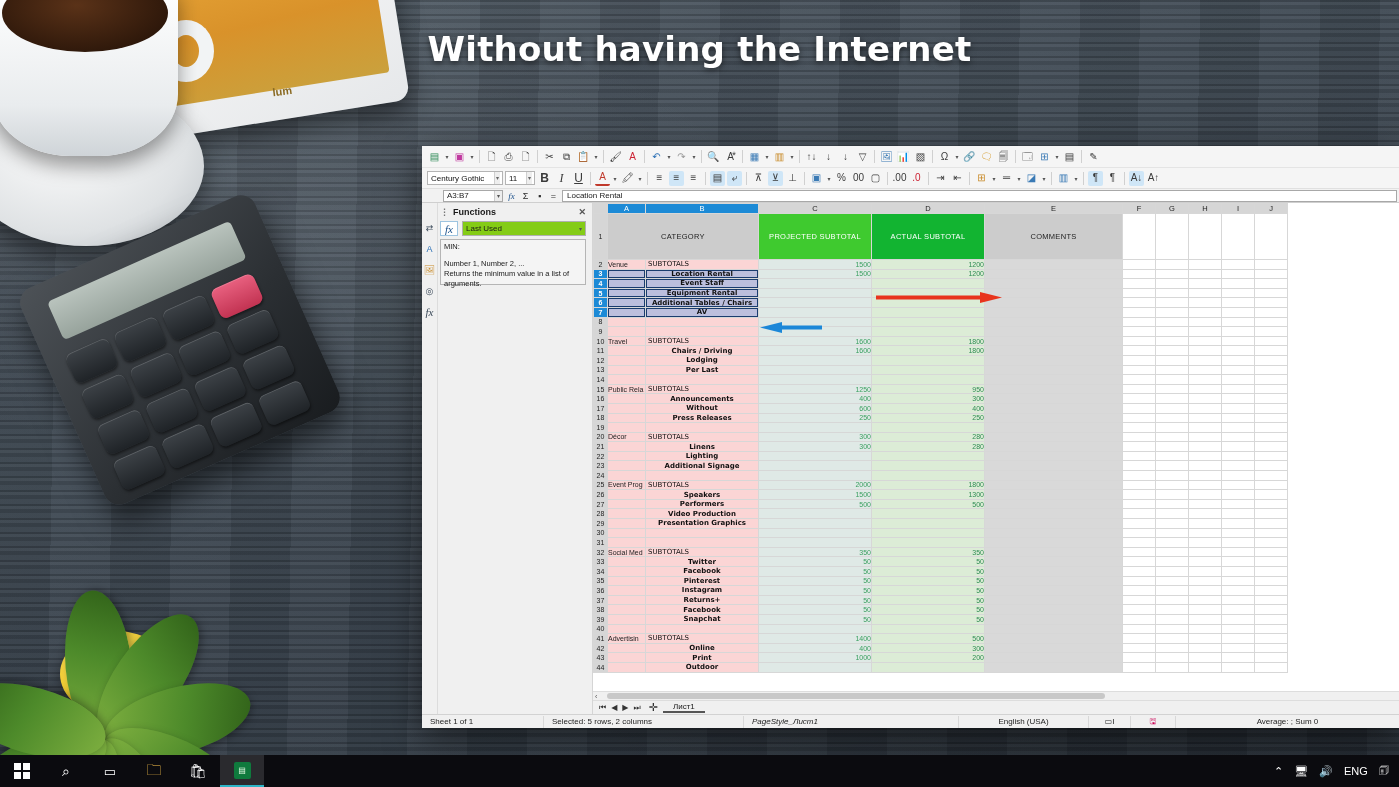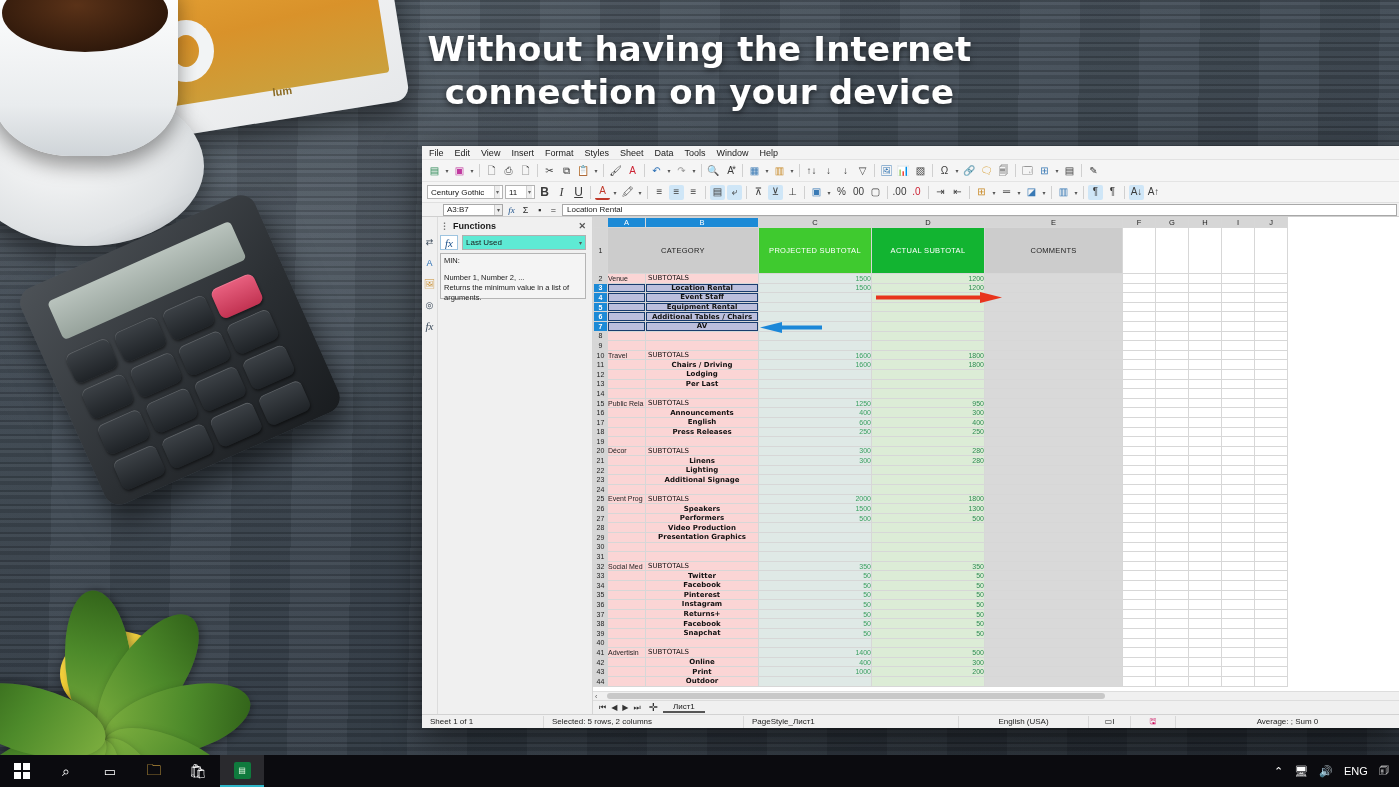--- a/index.html
+++ b/index.html
@@ -88,21 +88,21 @@
   
   .workarea{ flex:1; display:flex; min-height:0; background:#f0f0f0;}
   .sidebar-rail{ width:16px; background:#f0f0f0; border-right:1px solid #dcdcdc; display:flex; flex-direction:column; align-items:center; padding-top:18px; gap:8px;}
   .rail-ico{ width:13px; height:13px; display:flex; align-items:center; justify-content:center; font-size:9px; color:#3b4a5a;}
   .fnpanel{ width:155px; background:#f0f0f0; border-right:1px solid #d5d5d5; display:flex; flex-direction:column; padding:2px 3px 3px 0;}
   .fn-head{ display:flex; align-items:center; height:13px; font-size:9px; font-weight:bold; gap:4px; padding-left:2px;}
   .fn-head .dots{ color:#777; font-size:9px;} .fn-head .x{ margin-left:auto; color:#555; font-size:9px; padding-right:3px;}
   .fn-row{ display:flex; align-items:center; gap:4px; margin:3px 0 3px 2px;}
   .fn-fx{ width:18px; height:15px; border:1px solid #9ec4e0; background:#fff; display:flex; align-items:center; justify-content:center;
      font-style:italic; font-family:"Liberation Serif",serif; color:#1a4f8a; font-size:11px;}
-  .fn-sel{ flex:1; height:15px; border:1px solid #b0b0b0; background:#5eead4; display:flex; align-items:center; padding-left:3px; font-size:8px; margin-right:3px;justify-content:flex-end;}
+  .fn-sel{ flex:1; height:15px; border:1px solid #b0b0b0; background:#84cc16; display:flex; align-items:center; padding-left:3px; font-size:8px; margin-right:3px;justify-content:flex-end;}
   .fn-sel .cv{ margin-left:auto; width:9px; text-align:center; font-size:6px; color:#555;}
   .fn-list{ flex:1; border:1px solid #b5b5b5; background:#fff; margin:0 3px 3px 2px; overflow:hidden; min-height:0;}
   .fn-item{ font-size:8px; padding:0 3px; line-height:9.5px;}
   .fn-item.sel{ background:#1473c6; color:#fff;}
   .fn-desc{ height:46px; border:1px solid #b5b5b5; background:#f4f4f4; margin:0 3px 0 2px; padding:2px 3px; font-size:7.5px; line-height:10px;}
   
   .gridwrap{ flex:1; display:flex; flex-direction:column; min-width:0; background:#fff;}
   .gridscroll{ flex:1; overflow:hidden; position:relative;}
   table.sheet{ border-collapse:collapse; table-layout:fixed; font-size:7.5px;}
   table.sheet td, table.sheet th{ border:1px solid #d7d7d7; padding:0; height:9.6px; overflow:hidden; white-space:nowrap;}
@@ -122,21 +122,21 @@
   td.venue{ background:#fbd5d5; text-align:left; padding-left:2px; font-size:7px; color:#222;}
   tr.selrow td.lav{ box-shadow: inset 0 0 0 1px #1a3c6e;}
   .hscroll{ height:9px; background:#f0f0f0; border-top:1px solid #ddd; display:flex; align-items:center; padding:0 2px;}
   .hscroll .bar{ height:6px; background:#c8c8c8; border-radius:3px; flex:0 0 62%; margin-left:10px;}
   .sheettabs{ height:14px; background:#f0f0f0; display:flex; align-items:center; gap:5px; padding:0 6px; border-top:1px solid #ddd;}
   .sheettabs .nav{ font-size:8px; color:#333;}
   .sheettabs .plus{ font-size:11px; color:#333; margin-left:3px;}
   .sheettabs .tab{ font-size:8px; border-bottom:2px solid #555; padding:0 10px;}
   .statusbar{ height:14px; background:#f0f0f0; border-top:1px solid #d2d2d2; display:flex; align-items:center; font-size:8px; color:#222;}
   .statusbar div{ padding:0 8px; border-right:1px solid #d8d8d8; height:12px; display:flex; align-items:center;}
-  .statusbar .s1{ width:122px;} .statusbar .s2{ flex:0 0 200px;} .statusbar .s3{ flex:0 0 215px;}
+  .statusbar .s1{ width:122px;} .statusbar .s2{ flex:0 0 200px;} .statusbar .s3{ flex:0 0 215px;font-style:italic;}
   .statusbar .s4{ flex:0 0 130px; justify-content:center;} .statusbar .s5{ flex:0 0 42px; justify-content:center;}
   .statusbar .s6{ flex:0 0 45px; justify-content:center;} .statusbar .s7{ flex:1; justify-content:center; border-right:none;}
   
   .arrow-red{ position:absolute; left:876px; top:292px; width:126px; height:11px; z-index:20;}
   .arrow-blue{ position:absolute; left:760px; top:322px; width:62px; height:11px; z-index:20;}
   
   .taskbar{ position:absolute; left:0; bottom:0; width:1399px; height:32px; background:#0b0b0f; display:flex; align-items:center; z-index:40;}
   .tb-item{ width:44px; height:32px; display:flex; align-items:center; justify-content:center; color:#fff;}
   .tb-item.active{ background:#2a2a2e; border-bottom:2px solid #2cb5c7;}
   .tray{ margin-left:auto; display:flex; align-items:center; gap:11px; padding-right:10px; color:#fff; font-size:11px;}
@@ -185,39 +185,25 @@
   <div class="leaf" style="transform:rotate(-15deg)"></div>
   <div class="leaf" style="transform:rotate(25deg)"></div>
   <div class="leaf" style="transform:rotate(65deg)"></div>
   <div class="leaf" style="transform:rotate(110deg)"></div>
   <div class="leaf" style="transform:rotate(155deg)"></div>
   <div class="leaf" style="transform:rotate(195deg)"></div>
 </div>
 
 <div class="headline">
   <div>Without having the Internet</div>
-  <div>connection on your device</div>
 </div>
 
 <div class="app">
 
 
-  <div class="menubar">
-    <span>File</span>
-    <span>Edit</span>
-    <span>View</span>
-    <span>Insert</span>
-    <span>Format</span>
-    <span>Styles</span>
-    <span>Sheet</span>
-    <span>Data</span>
-    <span>Tools</span>
-    <span>Window</span>
-    <span>Help</span>
-  </div>
 
   <div class="toolbar">
     <span class="tb-ico" style="color:#2e8b57">▤</span>
     <span class="tb-arrow">▾</span>
     <span class="tb-ico" style="color:#c0399f">▣</span>
     <span class="tb-arrow">▾</span>
     <span class="tb-sep"></span>
     <span class="tb-ico">🗋</span>
     <span class="tb-ico">⎙</span>
     <span class="tb-ico">🗋</span>
@@ -603,21 +589,21 @@
                 <td class="cmt" style="background: rgb(217, 217, 217);"></td>
                 <td class="blank"></td>
                 <td class="blank"></td>
                 <td class="blank"></td>
                 <td class="blank"></td>
                 <td class="blank"></td>
               </tr>
               <tr>
                 <td class="rowhead">17</td>
                 <td class="pink"></td>
-                <td class="pink catcell">English</td>
+                <td class="pink catcell">Without</td>
                 <td class="projc">600</td>
                 <td class="actc">400</td>
                 <td class="cmt" style="background: rgb(217, 217, 217);"></td>
                 <td class="blank"></td>
                 <td class="blank"></td>
                 <td class="blank"></td>
                 <td class="blank"></td>
                 <td class="blank"></td>
               </tr>
               <tr>

